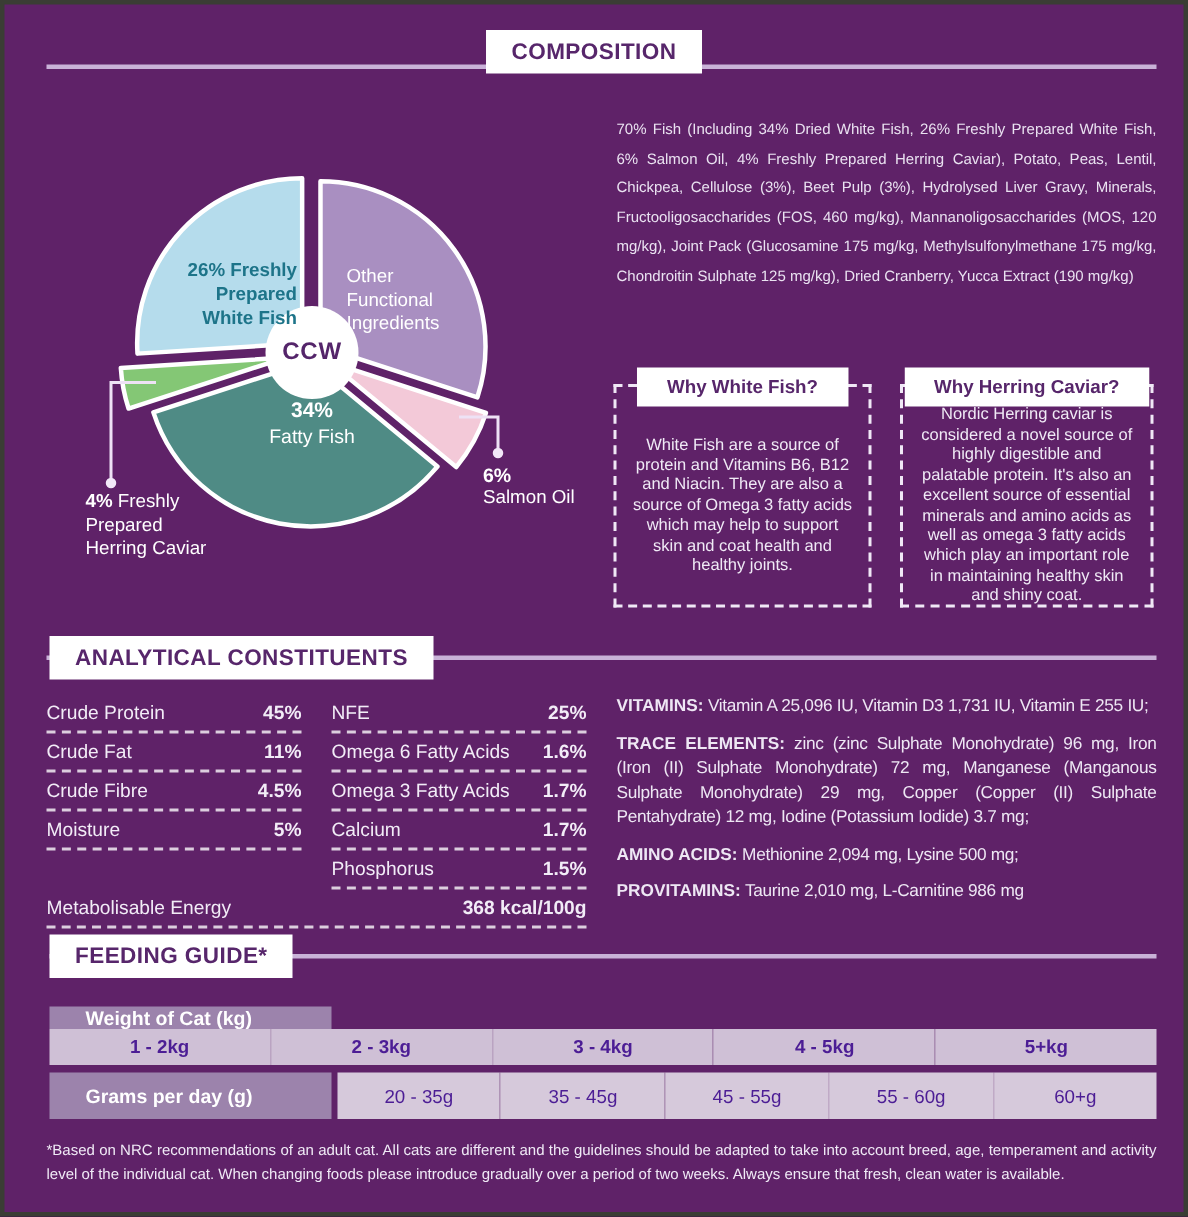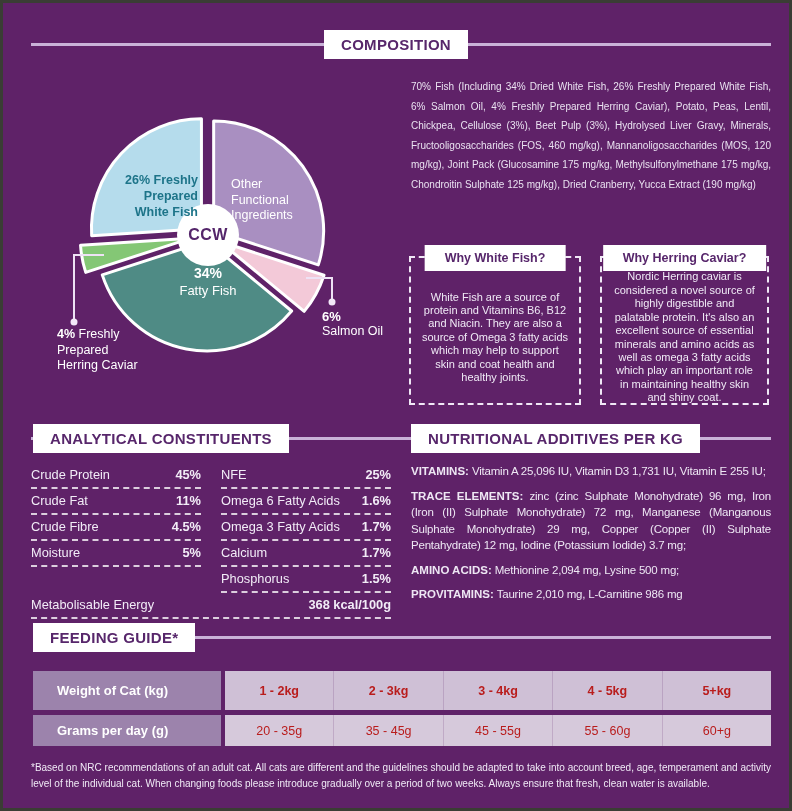--- a/index.html
+++ b/index.html
@@ -6,21 +6,21 @@
   .page{
     position:relative;width:792px;height:811px;box-sizing:border-box;
     background:#5f2268;border:3px solid #3a3d34;overflow:hidden;
     font-family:"Liberation Sans",sans-serif;
   }
   .rule{position:absolute;height:3px;background:#c9b2d8;z-index:1;}
   .sec-title{
     position:absolute;z-index:2;background:#ffffff;color:#57266b;
     font-weight:700;font-size:15px;letter-spacing:.3px;padding:6px 17px;white-space:nowrap;
   }
-  .compo-title{left:50%;transform:translateX(-50%);top:27px;}
+  .compo-title{left:50%;transform:translateX(-50%);top:17px;}
   .compo-body{
     position:absolute;left:408px;top:74px;width:360px;color:#eae2f1;
     font-size:10px;line-height:19.5px;text-align:justify;
   }
   
   .pie-wrap{position:absolute;left:25px;top:85px;width:375px;height:320px;}
   .pie-wrap svg{position:absolute;left:0;top:0;}
   .pie-label{position:absolute;z-index:3;}
   .pl-26{right:205px;top:84px;width:84px;text-align:right;color:#1d7489;font-size:12.5px;font-weight:600;line-height:16px;}
   .pl-26 b{font-weight:800;}
@@ -54,51 +54,50 @@
     padding:2px 0 5px;margin-bottom:2px;
   }
   .ana-row .val{font-weight:600;}
   
   .nut-block{position:absolute;left:408px;top:460px;width:360px;color:#eee7f4;}
   .nut-entry{margin:0 0 8px;font-size:11.5px;line-height:16.5px;text-align:justify;letter-spacing:-.2px;}
   .nut-entry b{font-weight:800;letter-spacing:0;}
   
   .feed-table{position:absolute;left:30px;top:668px;width:738px;}
   .feed-row{display:flex;margin-bottom:5px;}
-  .feed-row.r1{height:39px;}
+  .feed-row.r1{height:39px;flex-direction:column;}
   .feed-row.r2{height:31px;margin-bottom:0;}
   .feed-label{
     width:164px;background:#9c83ac;color:#fff;font-weight:700;font-size:13px;
     display:flex;align-items:center;padding-left:24px;margin-right:4px;flex:none;
   }
   .feed-cells{flex:1;display:flex;}
   .feed-cells > div{
     flex:1;display:flex;align-items:center;justify-content:center;
-    color:#b91c1c;font-size:12.5px;border-left:1px solid rgba(95,34,104,.18);
+    color:#4c1d95;font-size:12.5px;border-left:1px solid rgba(95,34,104,.18);
   }
   .feed-cells > div:first-child{border-left:none;}
   .feed-cells.hdr > div{background:#cfc0d6;font-weight:700;}
   .feed-cells.dat > div{background:#d6c9db;}
   .footnote{
     position:absolute;left:28px;top:757px;width:740px;color:#f0eaf6;
     font-size:10px;line-height:16px;text-align:justify;
   }
 </style>
 </head>
 <body>
 
 <div class="page">
 
   <div class="rule" style="left:28px;top:40px;width:740px"></div>
   <div class="rule" style="left:28px;top:434px;width:740px"></div>
   <div class="rule" style="left:30px;top:633px;width:738px"></div>
 
   <div class="sec-title compo-title">COMPOSITION</div>
   <div class="sec-title" style="left:30px;top:421px">ANALYTICAL CONSTITUENTS</div>
-  <div class="sec-title" style="left:408px;top:421px">NUTRITIONAL ADDITIVES PER KG</div>
   <div class="sec-title" style="left:30px;top:620px">FEEDING GUIDE*</div>
 
   <div class="compo-body">70% Fish (Including 34% Dried White Fish, 26% Freshly Prepared White Fish, 6% Salmon Oil, 4% Freshly Prepared Herring Caviar), Potato, Peas, Lentil, Chickpea, Cellulose (3%), Beet Pulp (3%), Hydrolysed Liver Gravy, Minerals, Fructooligosaccharides (FOS, 460 mg/kg), Mannanoligosaccharides (MOS, 120 mg/kg), Joint Pack (Glucosamine 175 mg/kg, Methylsulfonylmethane 175 mg/kg, Chondroitin Sulphate 125 mg/kg), Dried Cranberry, Yucca Extract (190 mg/kg)</div>
 
   <div class="pie-wrap">
     <svg width="375" height="320" viewBox="0 0 375 320">
       <g id="pie-slices">
           <path d="M185.66,142.89 L185.66,32.89 A110,110 0 0 1 290.28,176.88 Z" fill="#a98fc1" stroke="#ffffff" stroke-width="3" stroke-linejoin="round"></path>
           <path d="M191.39,153.26 L296.01,187.25 A110,110 0 0 1 276.15,223.38 Z" fill="#f3c9d8" stroke="#ffffff" stroke-width="3" stroke-linejoin="round"></path>
           <path d="M178.88,152.89 L263.63,223.01 A110,110 0 0 1 74.26,186.89 Z" fill="#4f8b85" stroke="#ffffff" stroke-width="3" stroke-linejoin="round"></path>

